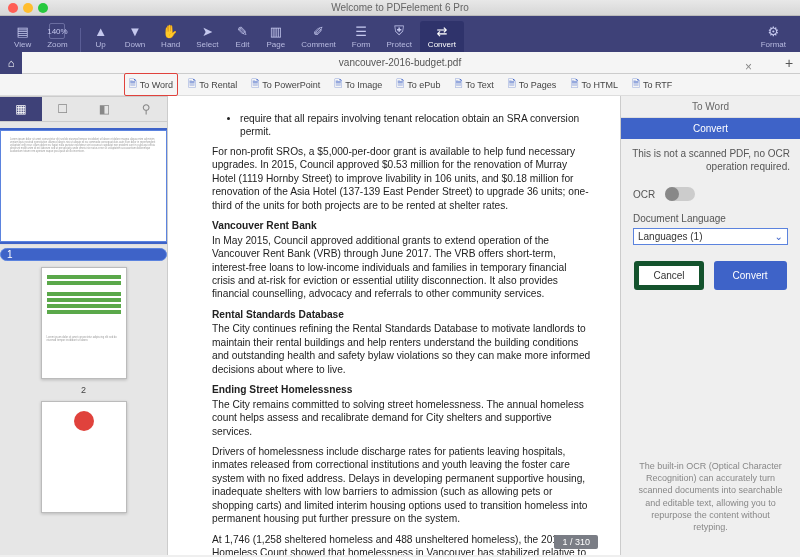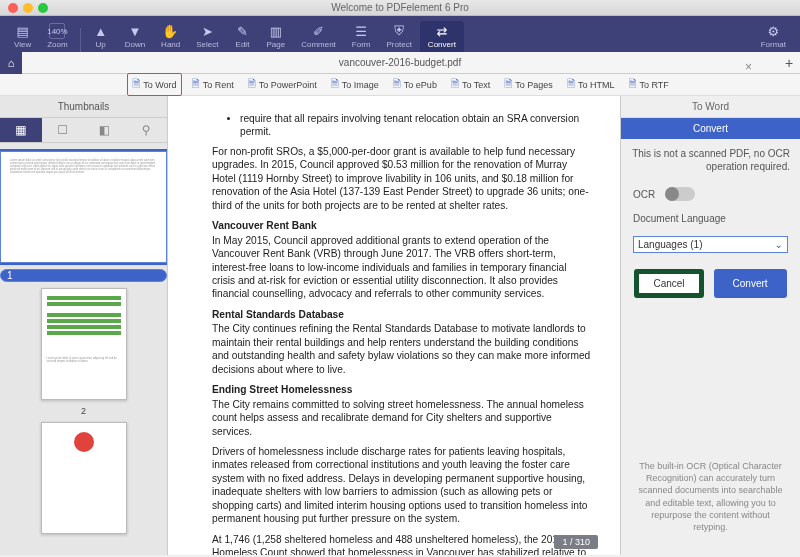--- a/index.html
+++ b/index.html
@@ -135,21 +135,21 @@
   <div class="plus">+</div>
 </div>
 
 <div class="convertbar">
   <div class="cbtn highlight">
       <span class="ci">🗎</span>
       <span>To Word</span>
     </div>
   <div class="cbtn">
       <span class="ci">🗎</span>
-      <span>To Rent</span>
+      <span>To Rental</span>
     </div>
   <div class="cbtn">
       <span class="ci">🗎</span>
       <span>To PowerPoint</span>
     </div>
   <div class="cbtn">
       <span class="ci">🗎</span>
       <span>To Image</span>
     </div>
   <div class="cbtn">
@@ -169,21 +169,20 @@
       <span>To HTML</span>
     </div>
   <div class="cbtn">
       <span class="ci">🗎</span>
       <span>To RTF</span>
     </div>
 </div>
 
 <div class="main">
   <div class="sidebar">
-    <div class="sidehead">Thumbnails</div>
     <div class="sideicons">
       <div class="active">▦</div>
       <div>☐</div>
       <div>◧</div>
       <div>⚲</div>
     </div>
     <div class="thumbs">
       <div class="thumb sel">
           <div class="thumbinner">Lorem ipsum dolor sit amet consectetur elit sed do eiusmod tempor incididunt ut labore et dolore magna aliqua enim ad minim veniam quis nostrud exercitation ullamco laboris nisi ut aliquip ex ea commodo consequat duis aute irure dolor in reprehenderit voluptate velit esse cillum dolore eu fugiat nulla pariatur excepteur sint occaecat cupidatat non proident sunt in culpa qui officia deserunt mollit anim id est laborum sed ut perspiciatis unde omnis iste natus error sit voluptatem accusantium doloremque laudantium totam rem aperiam eaque ipsa quae ab illo inventore.</div>
         </div>
@@ -222,21 +221,21 @@
   <div class="panel">
     <div class="ptitle">To Word</div>
     <div class="ptabs">
       <div class="active">Convert</div>
     </div>
     <div class="msg">This is not a scanned PDF, no OCR operation required.</div>
     <div class="row">
       <span>OCR</span>
       <div class="toggle"></div>
     </div>
-    <div class="row" style="flex-direction:column;align-items:flex-start;gap:12px;">
+    <div class="row" style="flex-direction:column;align-items:flex-start;gap:4px;">
       <span>Document Language</span>
       <div class="sel"><span>Languages (1)</span><span style="float:right;color:#3e63c8;">⌄</span></div>
     </div>
     <div class="btns">
       <div class="btn">Cancel</div>
       <div class="btn primary">Convert</div>
     </div>
     <div class="help">The built-in OCR (Optical Character Recognition) can accurately turn scanned documents into searchable and editable text, allowing you to repurpose the content without retyping.</div>
   </div>
 </div>

